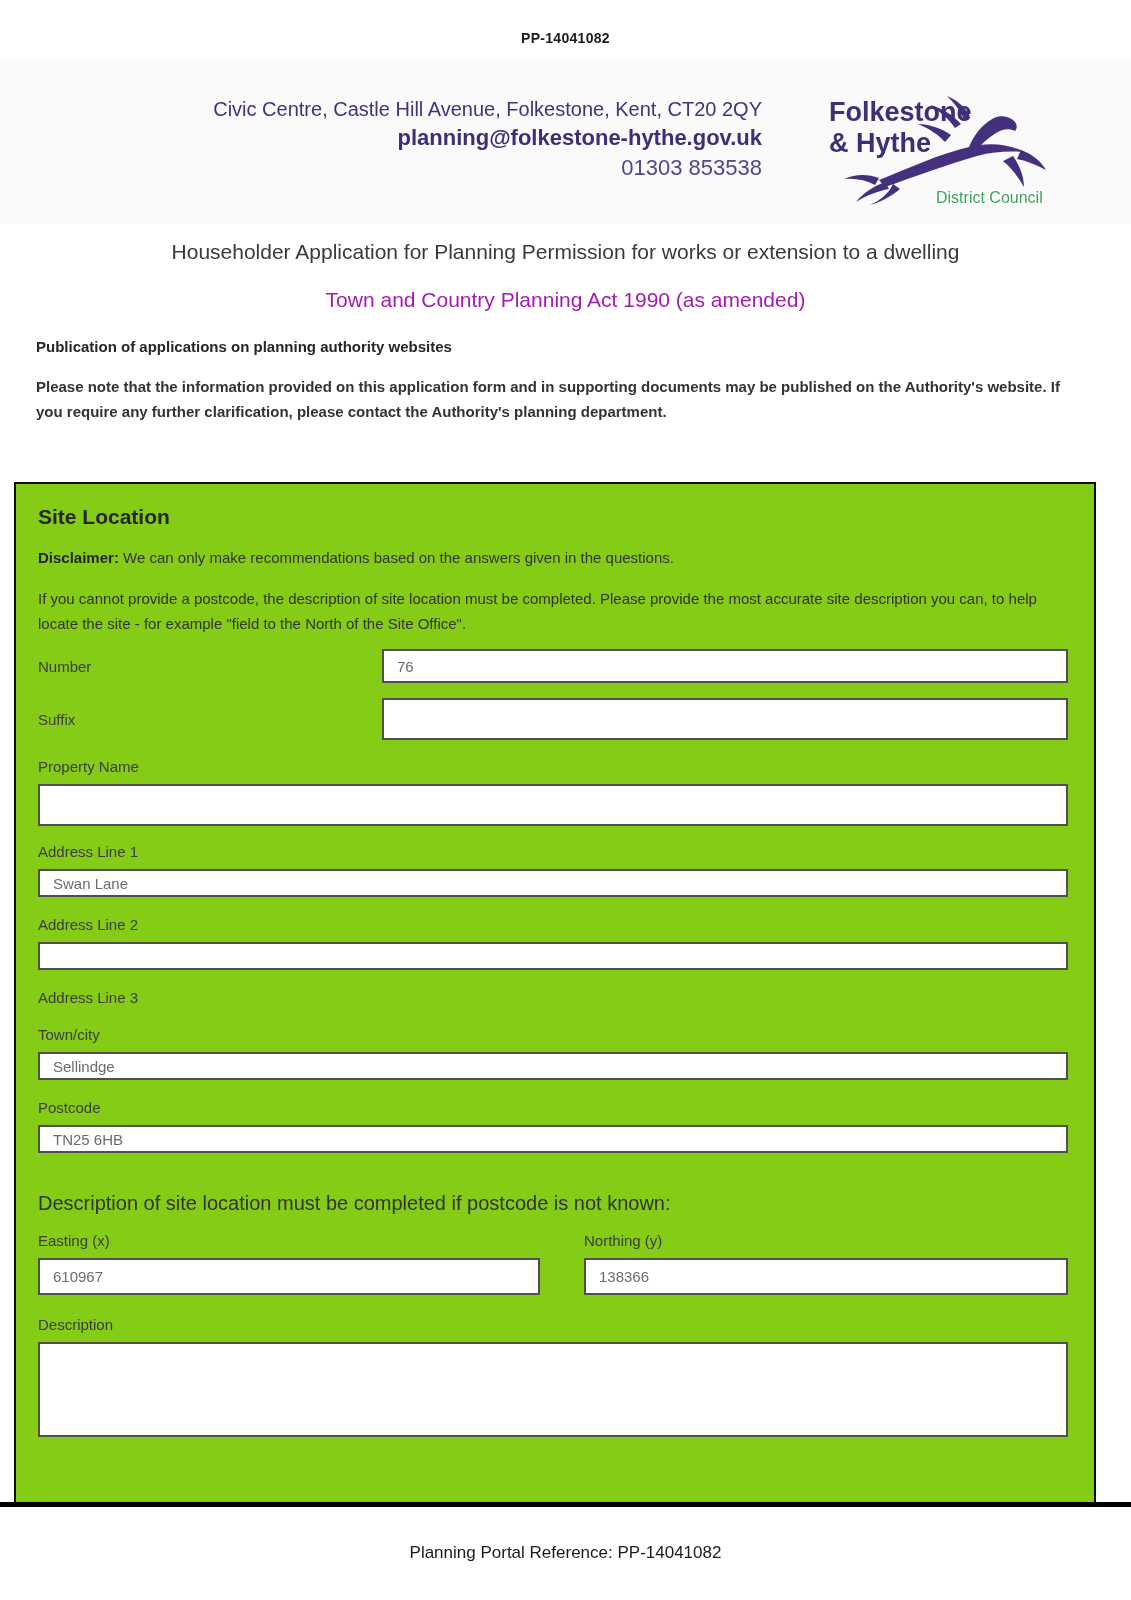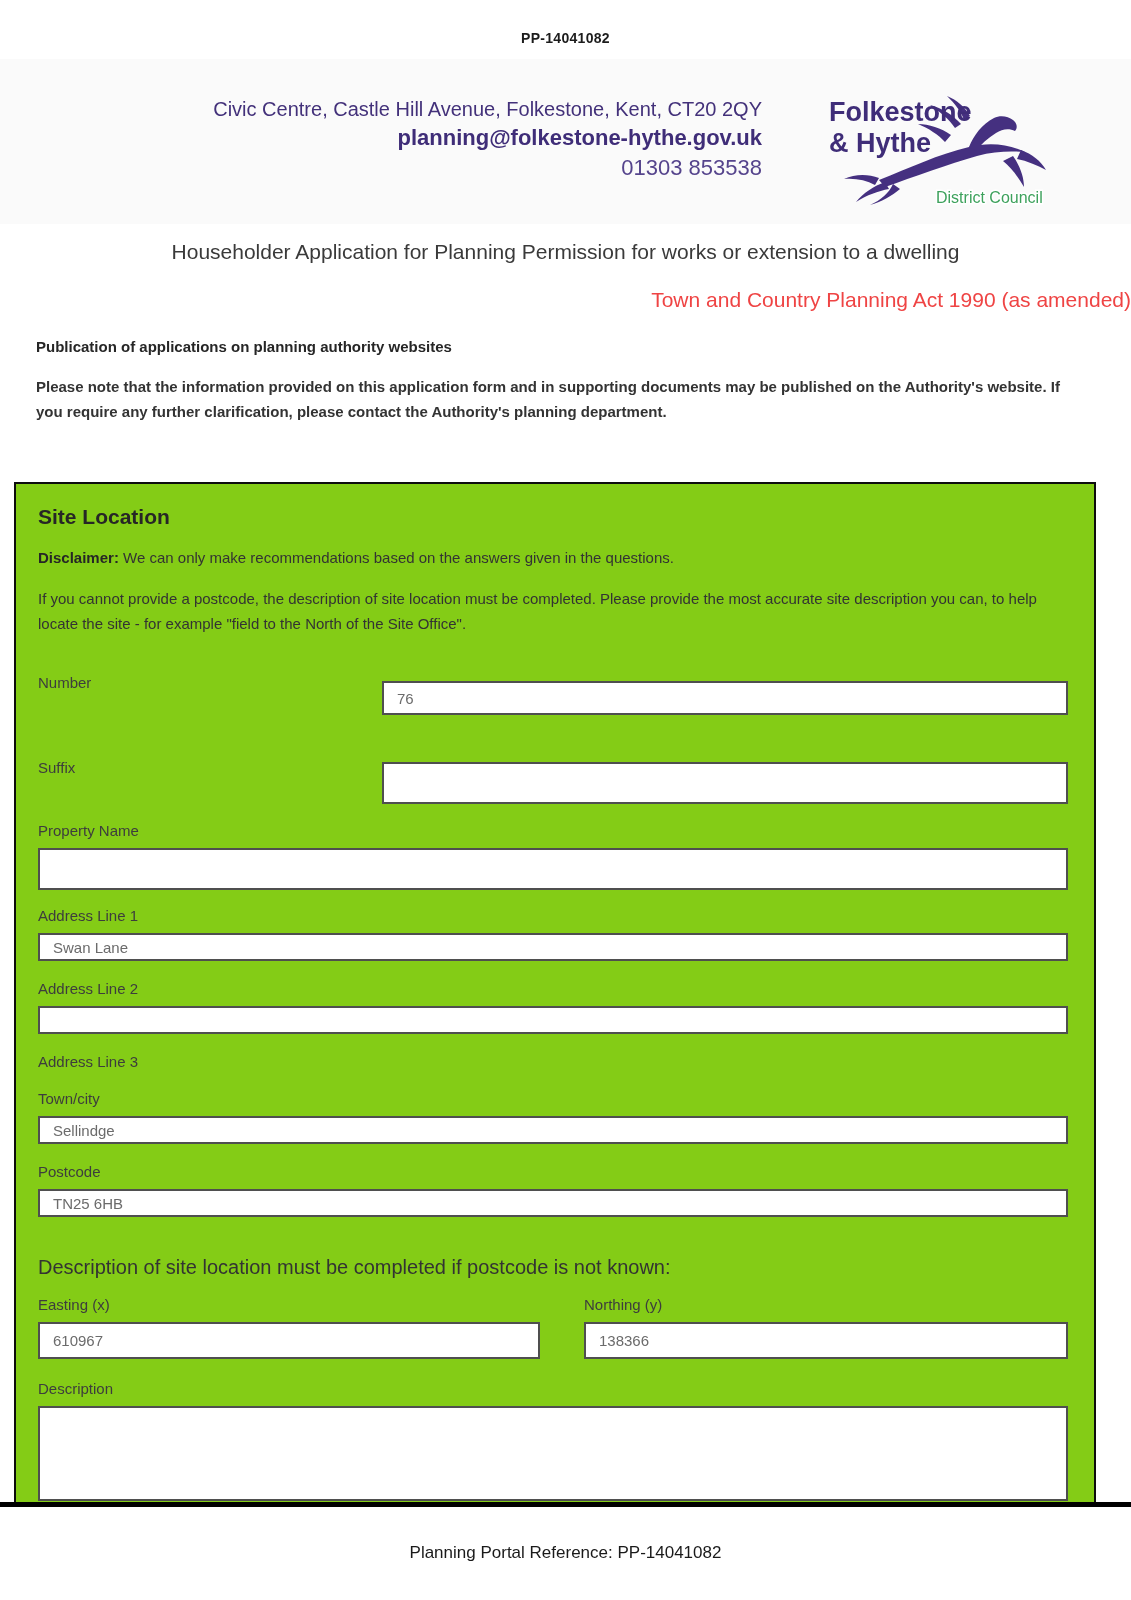--- a/index.html
+++ b/index.html
@@ -32,21 +32,21 @@
     padding: 35px 84px 18px 0;
   }
   .contact-block { text-align: right; margin-top: 2px; }
   .contact-address { font-size: 20px; line-height: 26px; color: #43317a; }
   .contact-email   { font-size: 22px; line-height: 31px; font-weight: bold; color: #3f2d78; }
   .contact-phone   { font-size: 22px; line-height: 30px; color: #55448c; }
   .logo { margin-left: 67px; width: 218px; height: 112px; flex: 0 0 auto; }
 
   
   .title-main { margin-top: 14px; text-align: center; font-size: 21px; line-height: 27px; color: #3a3a3a; }
-  .title-sub  { margin-top: 21px; text-align: right; font-size: 21px; line-height: 27px; color: #ef4444; }
+  .title-sub  { margin-top: 21px; text-align: center; font-size: 21px; line-height: 27px; color: #a21caf; }
 
   .pub-heading {
     margin: 24px 36px 0 36px;
     font-size: 15px; font-weight: bold; color: #262626; line-height: 19px;
   }
   .pub-text {
     margin: 19px 36px 0 36px;
     max-width: 1040px;
     font-size: 15px; line-height: 24.5px; color: #333; font-weight: bold;
   }
@@ -77,21 +77,20 @@
   .fld {
     display: block;
     width: 100%;
     border: 2px solid #4f4f4f;
     background: #fff;
     font-family: "Liberation Sans", sans-serif;
     font-size: 15px;
     color: #6b6b6b;
     padding: 0 13px;
     outline: none;
-    margin-top: 32px;
   }
   .fld.h34 { height: 34px; }
   .fld.h42 { height: 42px; }
   .fld.h38 { height: 28px; }
   .fld.h37 { height: 37px; }
 
   .field-group { margin-top: 18px; }
   .field-group.pn { margin-top: 17px; }
   .field-group.addr1 { margin-top: 16px; }
   .field-group .fld { margin-top: 8px; }

